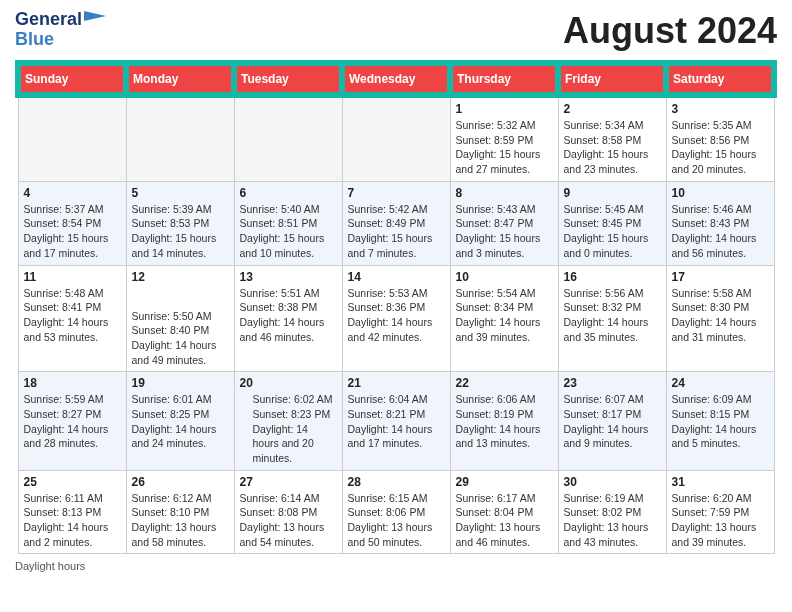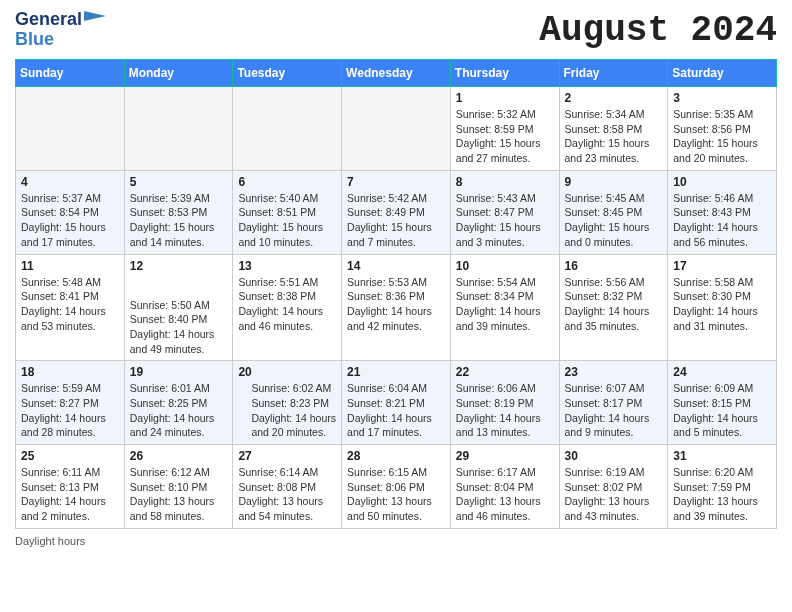--- a/index.html
+++ b/index.html
@@ -25,45 +25,44 @@
       font-size: 18px;
       font-weight: bold;
       color: #1a3a6e;
       line-height: 1.1;
     }
     .logo-blue {
       color: #3a7fc1;
     }
     .title-block {
       text-align: center;
-      font-family: Liberation Mono, monospace;
     }
     .main-title {
       font-size: 36px;
       font-weight: bold;
       color: #222;
     }
     .subtitle {
       font-size: 16px;
       color: #333;
       margin-top: 2px;
     }
     .calendar-table {
       width: 100%;
       border-collapse: collapse;
       font-size: 11px;
     }
     .calendar-table th {
-      background-color: #3b82f6;
+      background-color: #ef4444;
       color: #fff;
       font-size: 12px;
       font-weight: bold;
       padding: 6px 4px;
       text-align: left;
-      border: 1px solid #14b8a6;
+      border: 6px solid #14b8a6;
     }
     .calendar-table td {
       vertical-align: top;
       border: 1px solid #ccc;
       padding: 4px 5px;
       width: calc(100% / 7);
       min-height: 80px;
       background: #fff;
     }
     .calendar-table td.empty {

